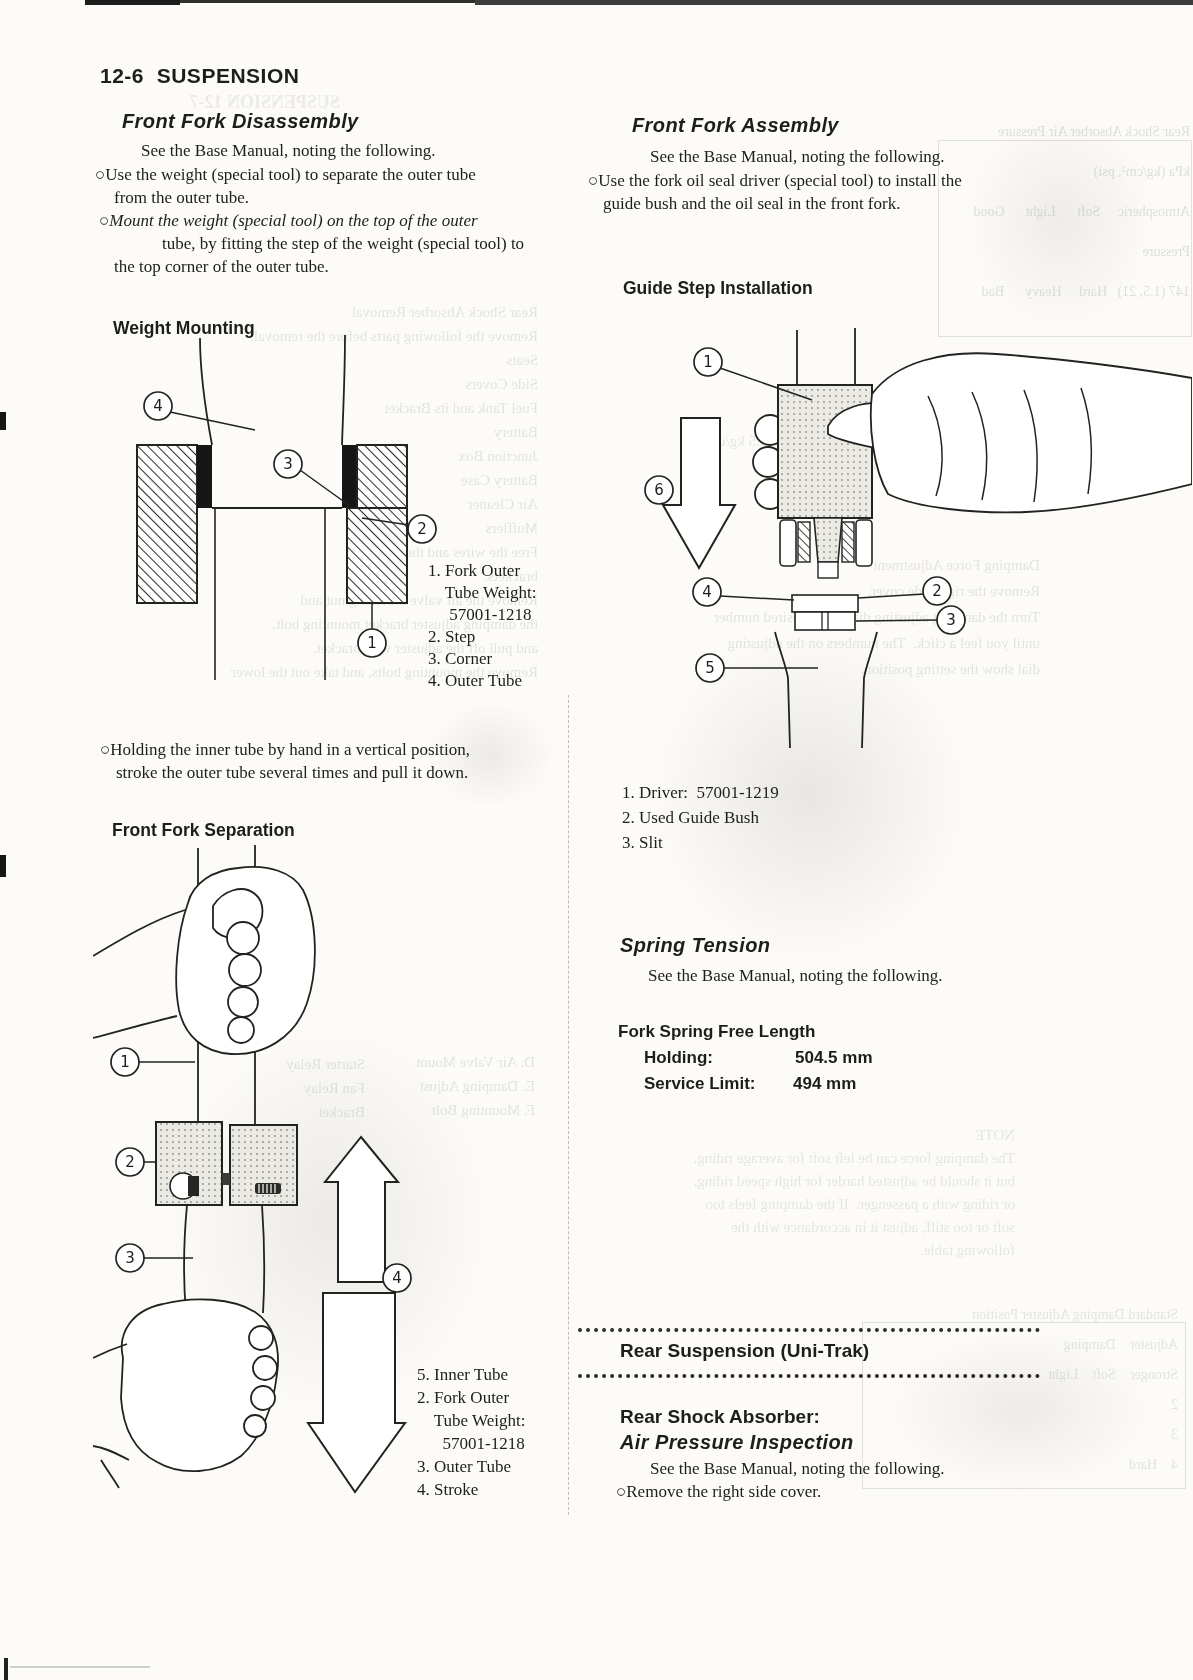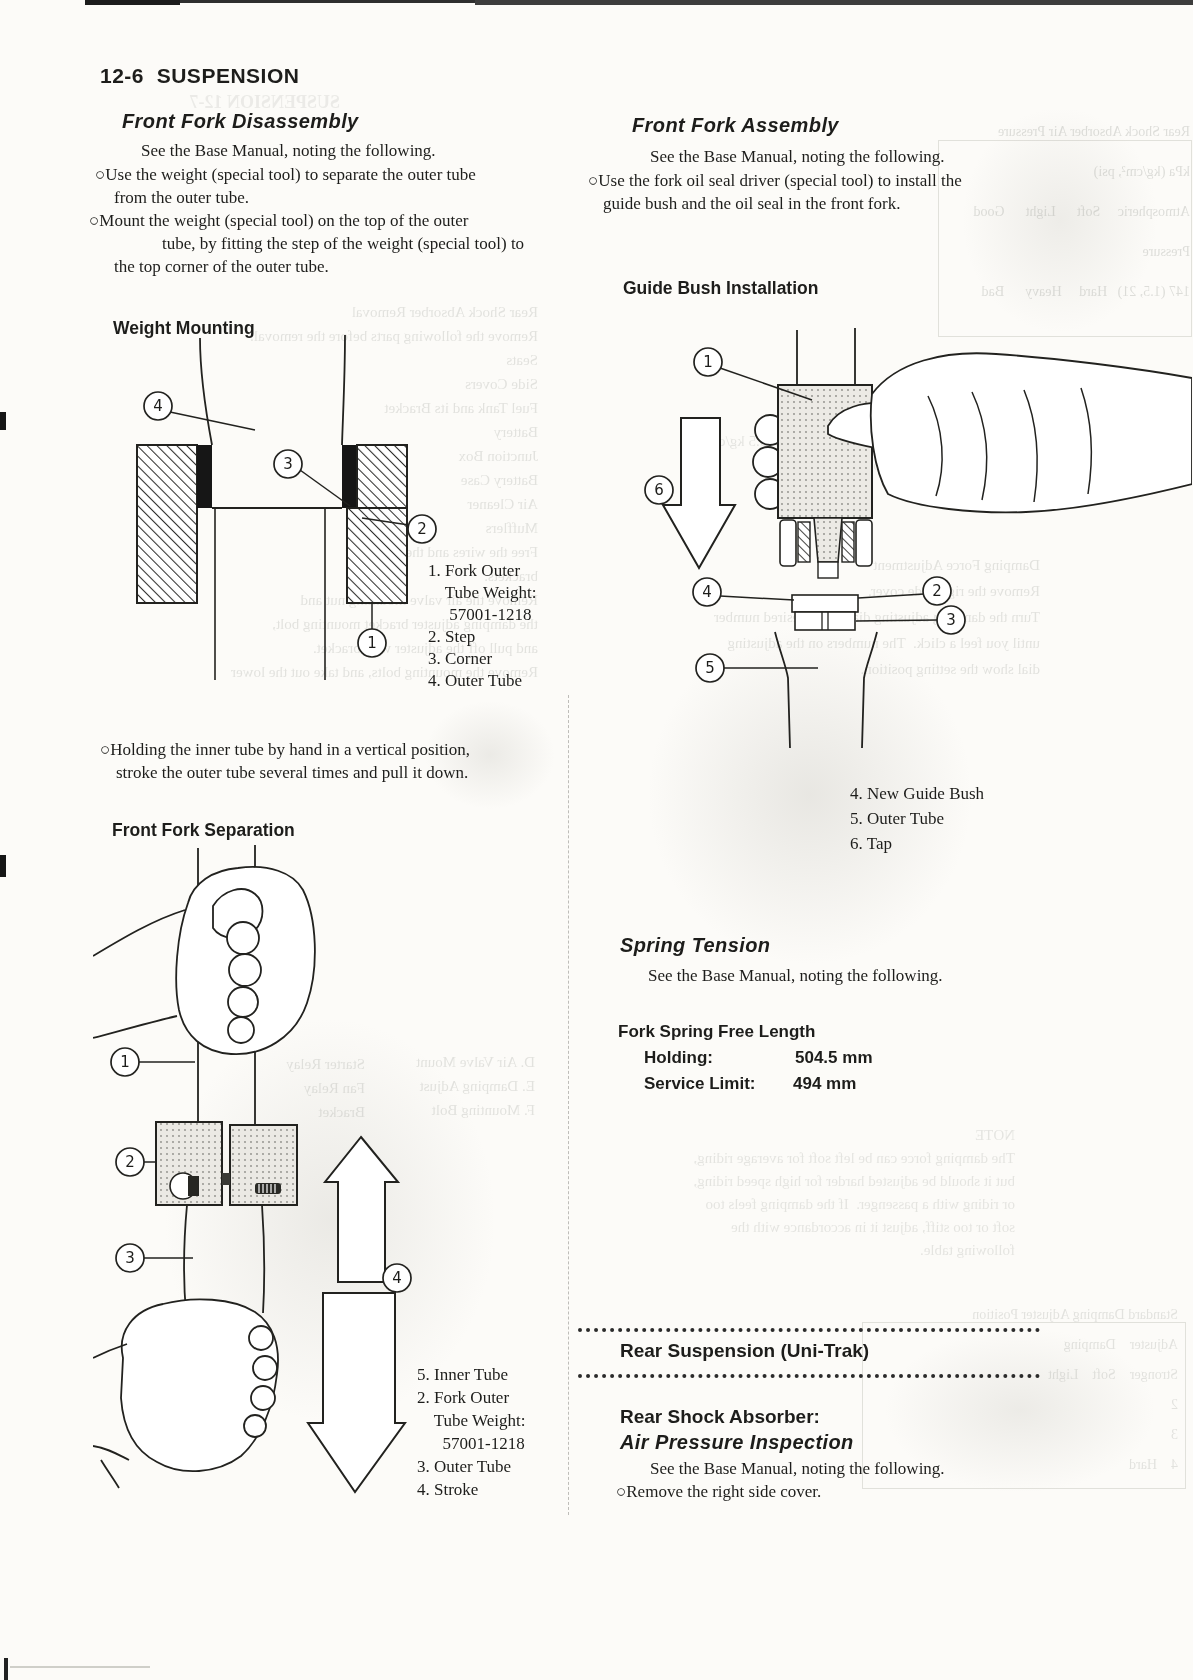--- a/index.html
+++ b/index.html
@@ -56,21 +56,21 @@
   <div class="ghost" style="left:868px;top:1300px;width:310px;font-size:14px;line-height:30px;opacity:.20;"><div>Standard Damping Adjuster Position</div><div>Adjuster    Damping</div><div>Stronger    Soft    Light</div><div>2</div><div>3</div><div>4    Hard</div></div>
 
   <div style="position:absolute;left:568px;top:695px;height:820px;border-left:1px dashed rgba(90,90,82,.38);"></div>
 
   <div class="t sansb h1" style="left:100px;top:64px;">12-6  SUSPENSION</div>
 
   <div class="t ital" style="left:122px;top:110px;">Front Fork Disassembly</div>
   <div class="t serif" style="left:141px;top:141px;">See the Base Manual, noting the following.</div>
   <div class="t serif" style="left:95px;top:165px;">○Use the weight (special tool) to separate the outer tube</div>
   <div class="t serif" style="left:114px;top:188px;">from the outer tube.</div>
-  <div class="t serif" style="left:89px;top:211px;">○Mount the weight (special tool) on the top of the outer</div>
+  <div class="t serif" style="left:99px;top:211px;font-style:italic;">○Mount the weight (special tool) on the top of the outer</div>
   <div class="t serif" style="left:114px;top:234px;margin-left:48px;">tube, by fitting the step of the weight (special tool) to</div>
   <div class="t serif" style="left:114px;top:257px;">the top corner of the outer tube.</div>
 
   <div class="t sansb h2" style="left:113px;top:318px;">Weight Mounting</div>
 
   <svg style="position:absolute;left:98px;top:328px;" width="450" height="365" viewBox="0 0 450 365">
     <defs>
       <pattern id="hatchA" patternUnits="userSpaceOnUse" width="7" height="7" patternTransform="rotate(-45)">
         <rect width="7" height="7" fill="#ffffff"></rect>
         <line x1="0" y1="0" x2="0" y2="7" stroke="#2e2e2c" stroke-width="2.1"></line>
@@ -210,21 +210,21 @@
     </g>
   </svg>
 
   <div class="legend" style="left:417px;top:1363px;"><div>5. Inner Tube</div><div>2. Fork Outer</div><div>    Tube Weight:</div><div>      57001-1218</div><div>3. Outer Tube</div><div>4. Stroke</div></div>
 
   <div class="t ital" style="left:632px;top:114px;">Front Fork Assembly</div>
   <div class="t serif" style="left:650px;top:147px;">See the Base Manual, noting the following.</div>
   <div class="t serif" style="left:588px;top:171px;">○Use the fork oil seal driver (special tool) to install the</div>
   <div class="t serif" style="left:603px;top:194px;">guide bush and the oil seal in the front fork.</div>
 
-  <div class="t sansb h2" style="left:623px;top:278px;">Guide Bush Installation</div>
+  <div class="t sansb h2" style="left:623px;top:278px;">Guide Step Installation</div>
 
   <svg style="position:absolute;left:576px;top:298px;" width="616" height="475" viewBox="0 0 616 475">
     <defs>
       <pattern id="dotsB" patternUnits="userSpaceOnUse" width="6" height="6">
         <rect width="6" height="6" fill="#eceae5"></rect>
         <circle cx="2" cy="2" r="0.9" fill="#8d8d88"></circle>
       </pattern>
       <pattern id="hatchB" patternUnits="userSpaceOnUse" width="6" height="6" patternTransform="rotate(-45)">
         <rect width="6" height="6" fill="#ffffff"></rect>
         <line x1="0" y1="0" x2="0" y2="6" stroke="#2e2e2c" stroke-width="1.8"></line>
@@ -302,21 +302,21 @@
           <circle cx="375" cy="322" r="14" fill="#fff" stroke="#22221f" stroke-width="1.7"></circle>
           <text x="375" y="327" text-anchor="middle" font-size="15" fill="#1d1d1b">3</text>
         </g>
       <g>
           <circle cx="134" cy="370" r="14" fill="#fff" stroke="#22221f" stroke-width="1.7"></circle>
           <text x="134" y="375" text-anchor="middle" font-size="15" fill="#1d1d1b">5</text>
         </g>
     </g>
   </svg>
 
-  <div class="legend legend25" style="left:850px;top:781px;"><div>4. New Guide Bush</div><div>5. Outer Tube</div><div>6. Tap</div></div>
+  <div class="legend legend25" style="left:622px;top:780px;"><div>1. Driver:  57001-1219</div><div>2. Used Guide Bush</div><div>3. Slit</div></div>
 
   <div class="t ital" style="left:620px;top:934px;">Spring Tension</div>
   <div class="t serif" style="left:648px;top:966px;">See the Base Manual, noting the following.</div>
 
   <div class="t spec" style="left:618px;top:1022px;">Fork Spring Free Length</div>
   <div class="t spec" style="left:644px;top:1048px;">Holding:</div>
   <div class="t spec" style="left:795px;top:1048px;">504.5 mm</div>
   <div class="t spec" style="left:644px;top:1074px;">Service Limit:</div>
   <div class="t spec" style="left:793px;top:1074px;">494 mm</div>
 

